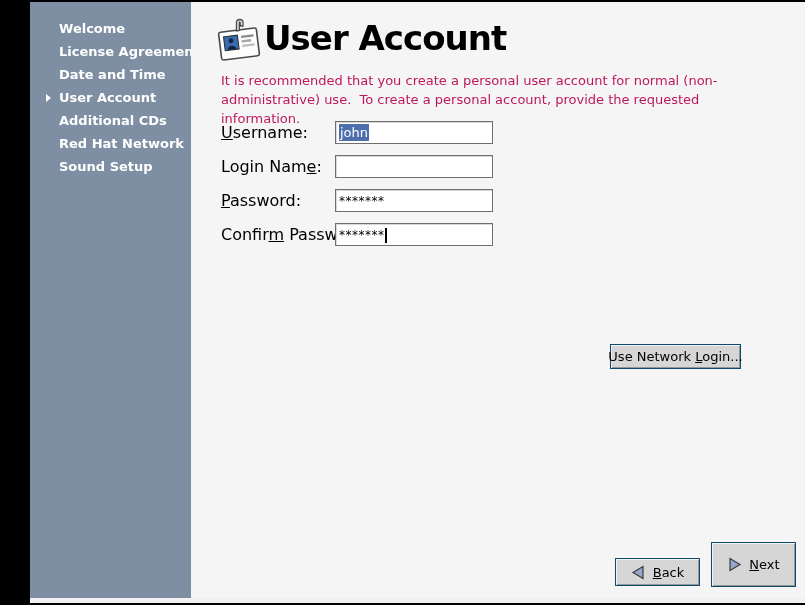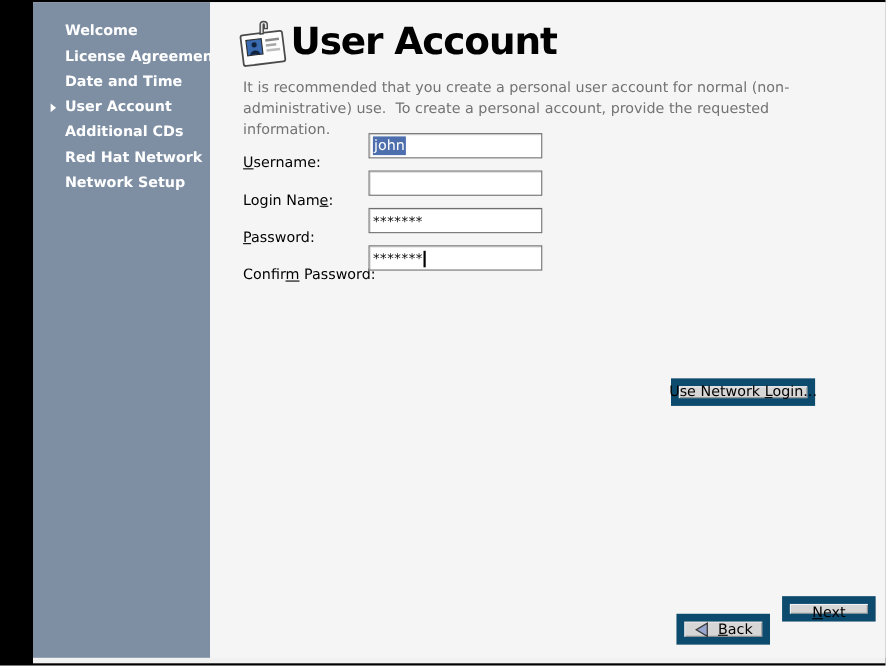--- a/index.html
+++ b/index.html
@@ -37,75 +37,75 @@
     background:#f5f5f5; color:#000;
   }
   .badge-icon { position:absolute; left:24px; top:12px; }
   .page-title {
     position:absolute; left:73px; top:16px;
     font-size:34px; font-weight:bold; color:#000; letter-spacing:-1px;
     white-space:nowrap;
   }
   .intro, .network-note {
     position:absolute; left:30px; width:512px;
-    font-size:13px; line-height:19px; color:#737373;
+    font-size:13px; line-height:19px; color:#be185d;
     white-space:pre-wrap;
   }
   .intro { top:69px; }
   .network-note { top:301px; }
   
   .form-row { position:absolute; left:30px; height:23px; }
   .row-0 { top:119px; } .row-1 { top:153px; } .row-2 { top:187px; } .row-3 { top:221px; }
   .field-label {
-    position:absolute; left:0; top:16px; line-height:23px; font-size:13px;
+    position:absolute; left:0; top:0; line-height:23px; font-size:16px;
     white-space:nowrap;
   }
   .accel { text-decoration:underline; }
   .text-field {
     position:absolute; left:114px; top:0; width:158px; height:23px;
     background:#ffffff; border:1px solid #6f6f6f;
     box-shadow:inset 1px 1px 0 #d8d8d8;
     font-size:13px; line-height:20px; padding:1px 3px 4px 3px;
     white-space:nowrap; overflow:hidden; cursor:text;
   }
   .selected-text { background:#4d6fae; color:#ffffff; padding:1px 1px; }
   .pw { font-size:12px; letter-spacing:0.5px; }
   .caret {
     display:inline-block; width:2px; height:15px; background:#000;
     vertical-align:middle; margin-left:0;
   }
   
   .gtk-btn {
     position:absolute; background:#d6d6d6;
-    border:7px solid #0c4a6e;
+    border:1px solid #0c4a6e;
     box-shadow:inset 1px 1px 0 #f2f2f2, inset -1px -1px 0 #979797;
     font-size:13px; color:#000;
     display:flex; align-items:center; justify-content:center;
     gap:7px; cursor:default; white-space:nowrap;
     font-family:inherit;
   }
   .btn-network { left:419px; top:342px; width:131px; height:25px; }
   .btn-back { left:424px; top:556px; width:85px; height:28px; }
-  .btn-next { left:520px; top:540px; width:85px; height:23px;flex-direction:column; }
+  .btn-next { left:520px; top:540px; width:85px; height:45px; }
   .btn-label { white-space:pre; }
 </style>
 </head>
 <body>
 
 <div class="window">
 
   <div class="sidebar">
     <div class="nav">
       <div class="nav-item"><span>Welcome</span></div>
       <div class="nav-item"><span>License Agreement</span></div>
       <div class="nav-item"><span>Date and Time</span></div>
       <div class="nav-item"><span class="nav-arrow"></span><span>User Account</span></div>
       <div class="nav-item"><span>Additional CDs</span></div>
       <div class="nav-item"><span>Red Hat Network</span></div>
-      <div class="nav-item"><span>Network Setup</span></div>
+      <div class="nav-item"><span>Sound Setup</span></div>
     </div>
   </div>
 
   <div class="main">
 
     <svg class="badge-icon" width="48" height="50" viewBox="0 0 48 50">
       <g transform="rotate(-7 24 30)">
         <rect x="5" y="16" width="38" height="28" rx="2" fill="#fdfdfd" stroke="#4a4a4a" stroke-width="1.6"></rect>
         <rect x="9.5" y="21" width="14" height="14" fill="#3a6ab0" stroke="#2b2b2b" stroke-width="1"></rect>
         <circle cx="16.5" cy="25.8" r="2.4" fill="#10243f"></circle>

